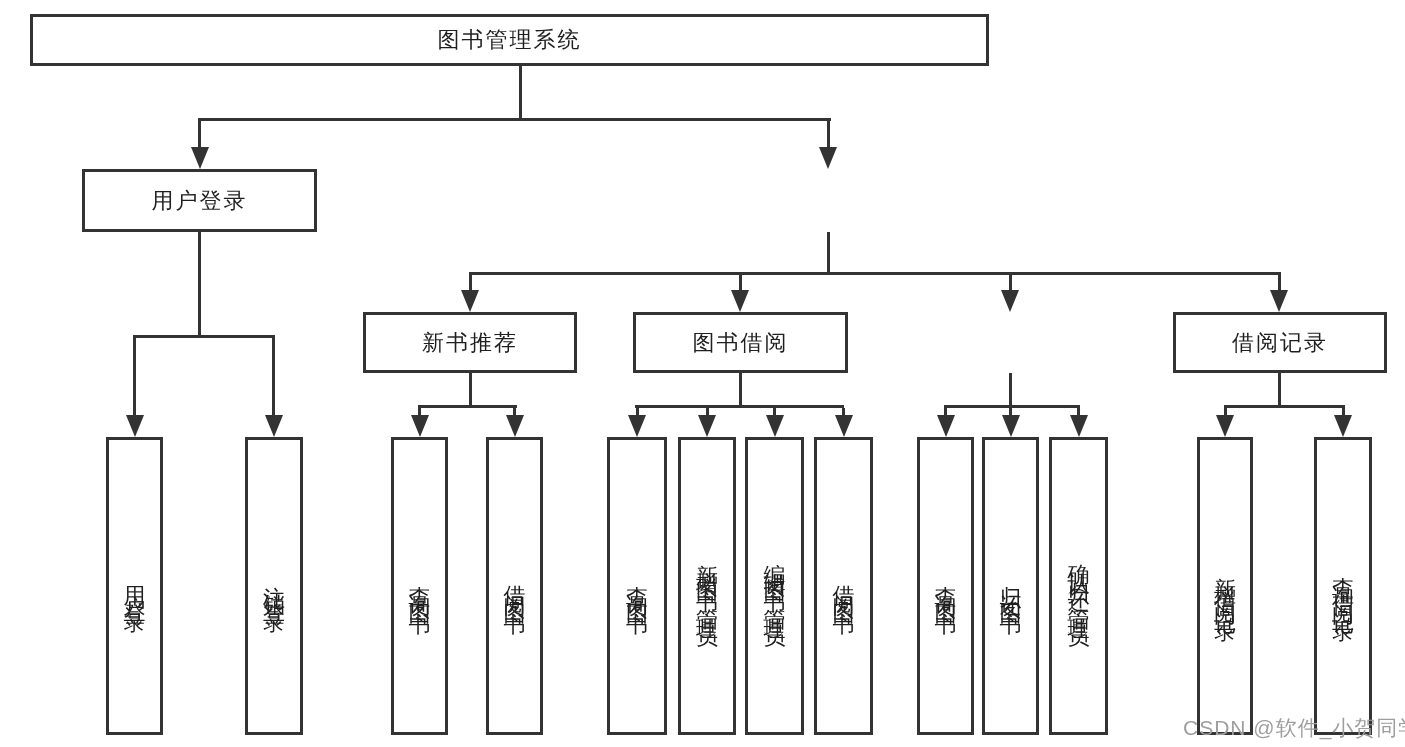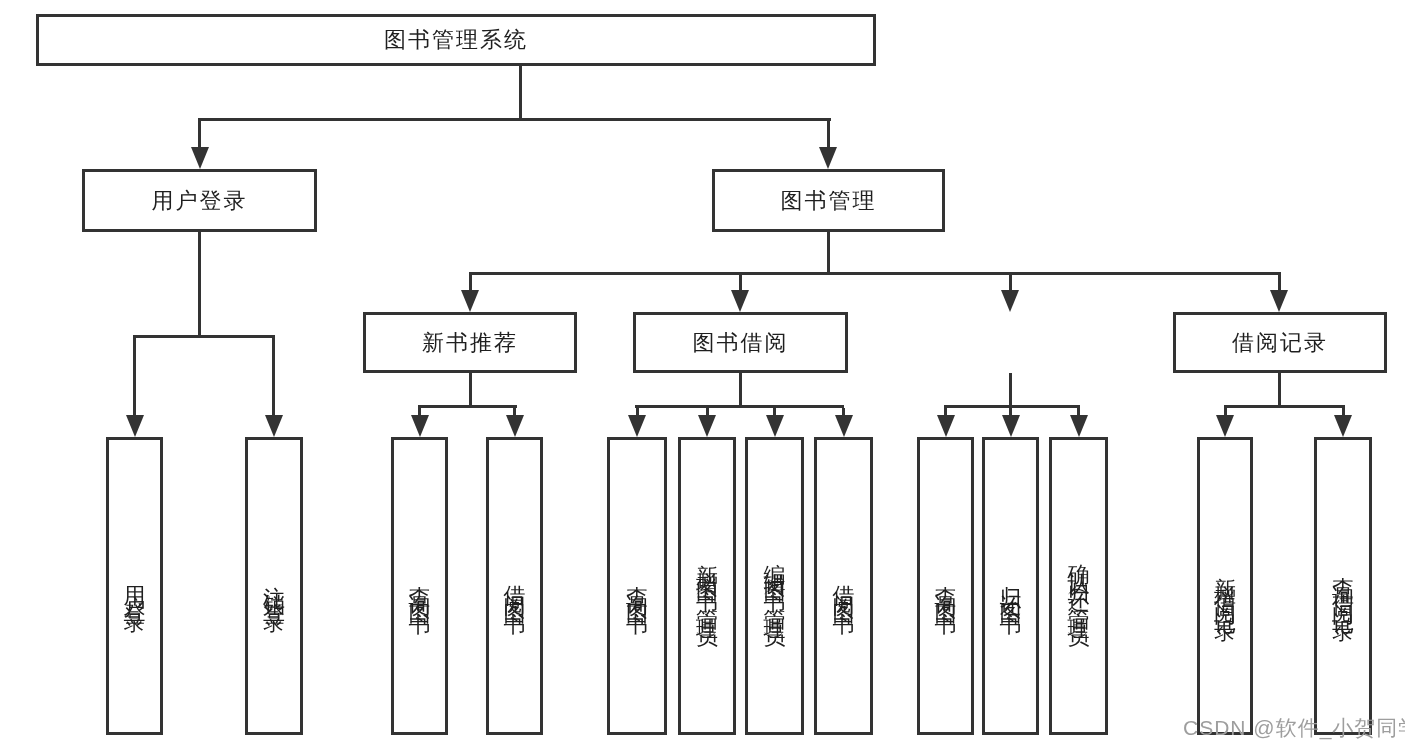--- a/index.html
+++ b/index.html
@@ -114,29 +114,26 @@
   <div class="vl" style="left:1077px;top:408px;height:8px"></div>
   <div class="ah" style="left:1070px;top:415px"></div>
 
   <div class="vl" style="left:1278px;top:373px;height:32px"></div>
   <div class="hl" style="left:1224px;top:405px;width:121px"></div>
   <div class="vl" style="left:1224px;top:408px;height:8px"></div>
   <div class="ah" style="left:1216px;top:415px"></div>
   <div class="vl" style="left:1342px;top:408px;height:8px"></div>
   <div class="ah" style="left:1334px;top:415px"></div>
 
-  <div class="box h" style="left:36px;top:14px;width:840px;height:52px">
+  <div class="box h" style="left:30px;top:14px;width:959px;height:52px">
     <span>图书管理系统</span>
   </div>
 
   <div class="box h" style="left:82px;top:169px;width:235px;height:63px">
     <span>用户登录</span>
-  </div>
-  <div class="box h" style="left:712px;top:169px;width:233px;height:63px">
-    <span>图书管理</span>
   </div>
 
   <div class="box h" style="left:363px;top:312px;width:214px;height:61px">
     <span>新书推荐</span>
   </div>
   <div class="box h" style="left:633px;top:312px;width:215px;height:61px">
     <span>图书借阅</span>
   </div>
   <div class="box h" style="left:1173px;top:312px;width:214px;height:61px">
     <span>借阅记录</span>

